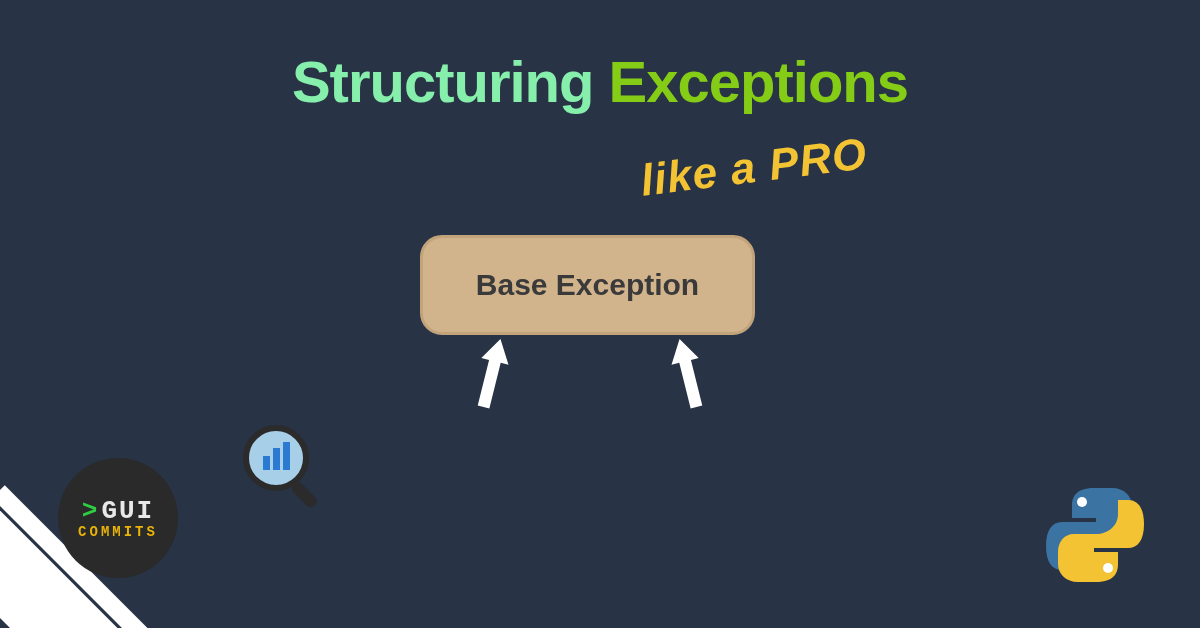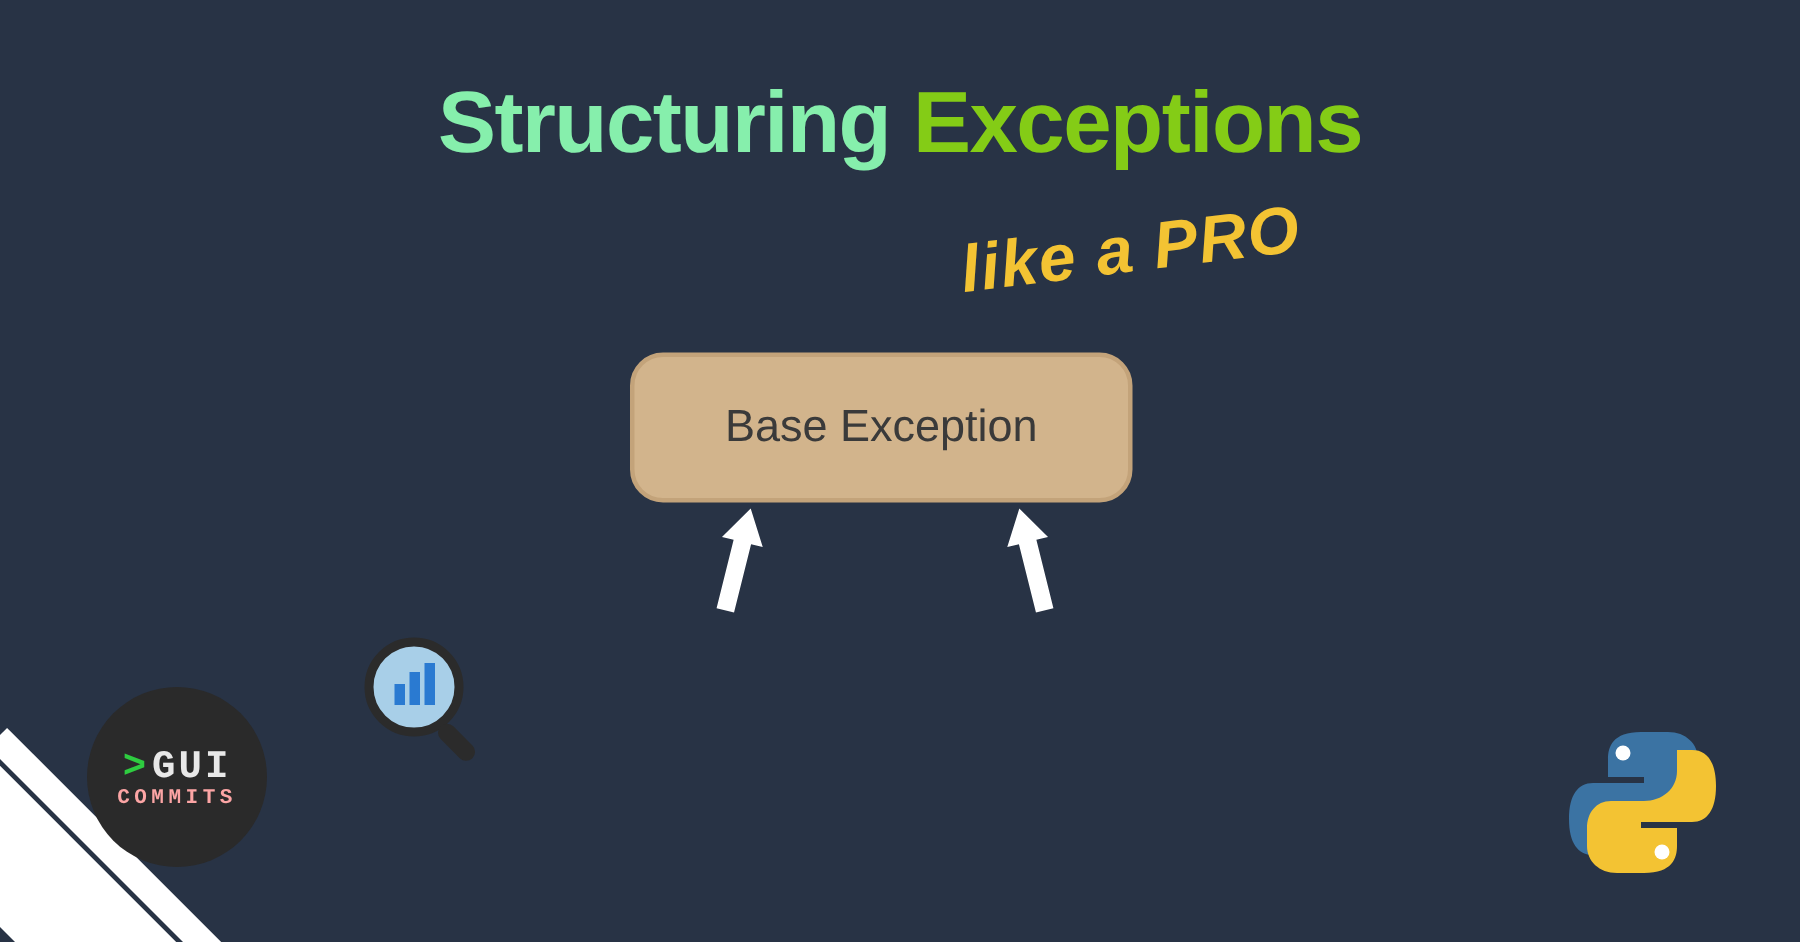--- a/index.html
+++ b/index.html
@@ -52,21 +52,21 @@
   }
   .box {
     position: absolute;
     background: #d2b48c;
     border: 3px solid #c3a37a;
     border-radius: 22px;
     display: flex;
     align-items: center;
     justify-content: center;
     font-size: 30px;
-    font-weight: 400;
+    font-weight: 700;
     color: #3a3a3a;
     padding: 0 28px;
   }
   .box-base {
     top: 0;
     left: 420px;
     width: 335px;
     height: 100px;
   }
   .box-sub {
@@ -130,21 +130,21 @@
     font-weight: 900;
     color: #e8e8e8;
     letter-spacing: 2px;
     display: flex;
     align-items: center;
   }
   .gui-prompt { color: #2ecc40; margin-right: 2px; }
   .gui-bottom {
     font-size: 14px;
     font-weight: 700;
-    color: #fca5a5;
+    color: #eab308;
     letter-spacing: 3px;
     margin-top: -2px;
   }
   .stripes {
     position: absolute;
     bottom: -90px;
     left: -90px;
     width: 400px;
     height: 400px;
     pointer-events: none;

